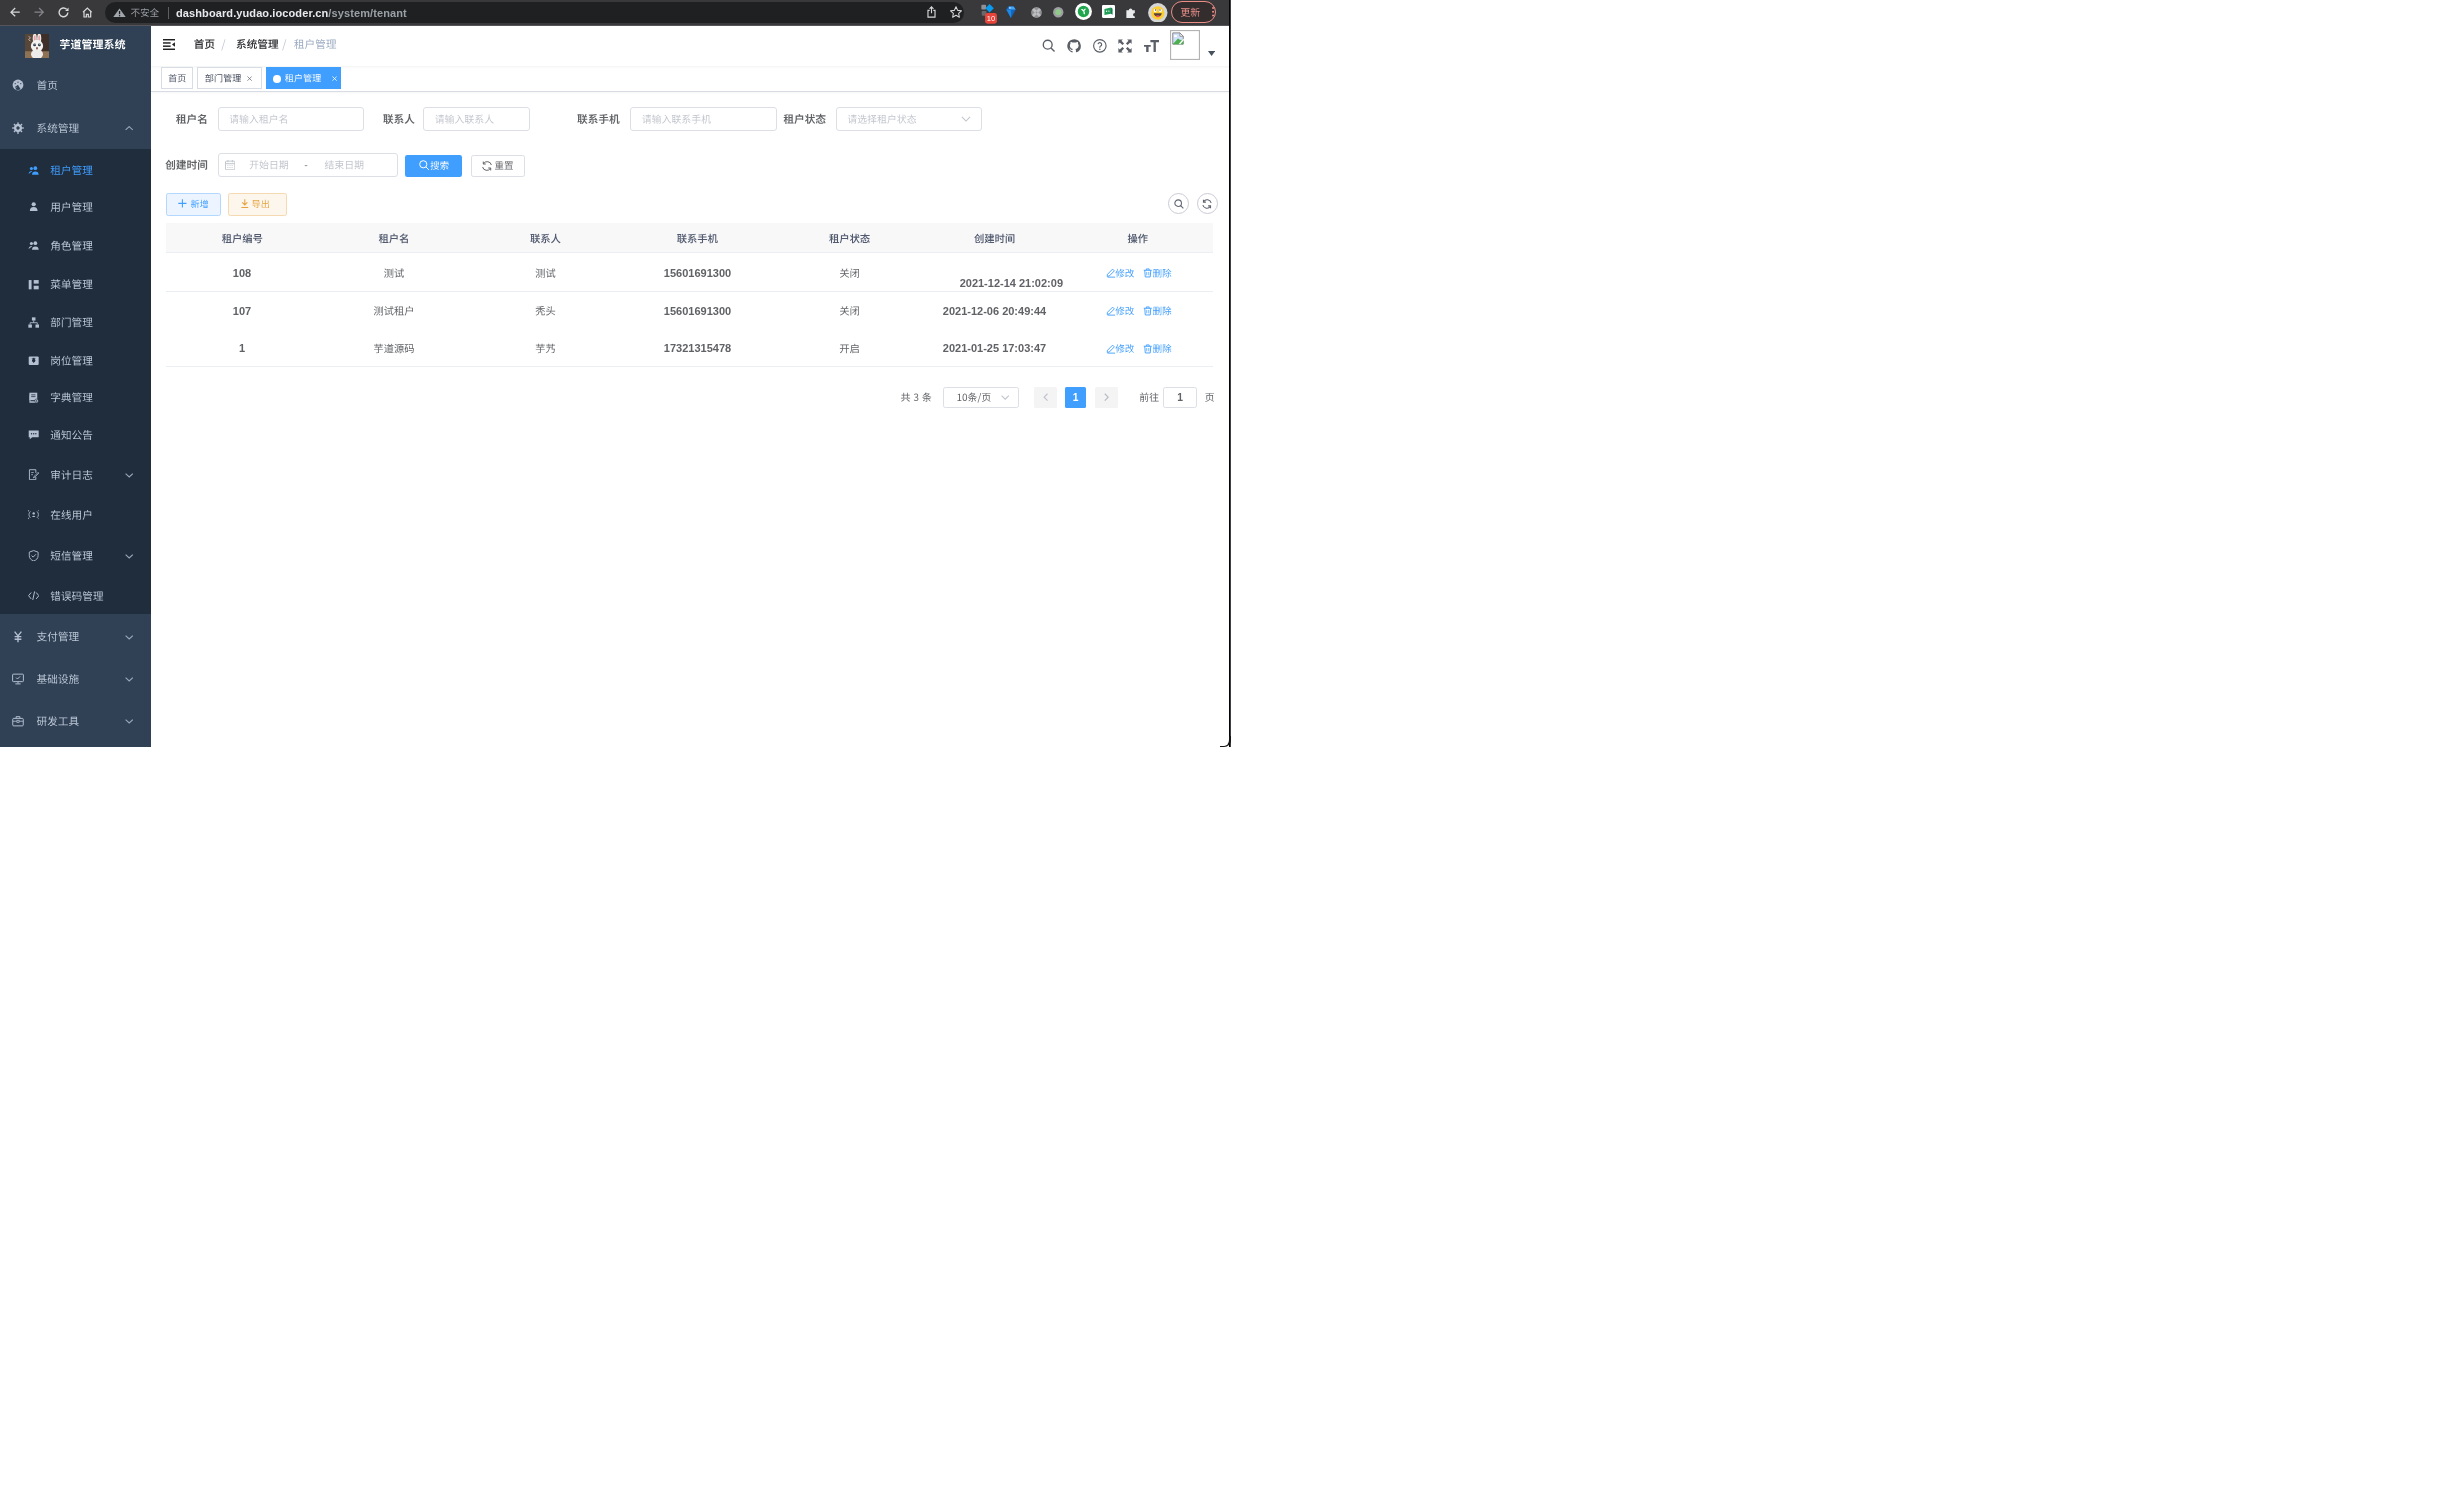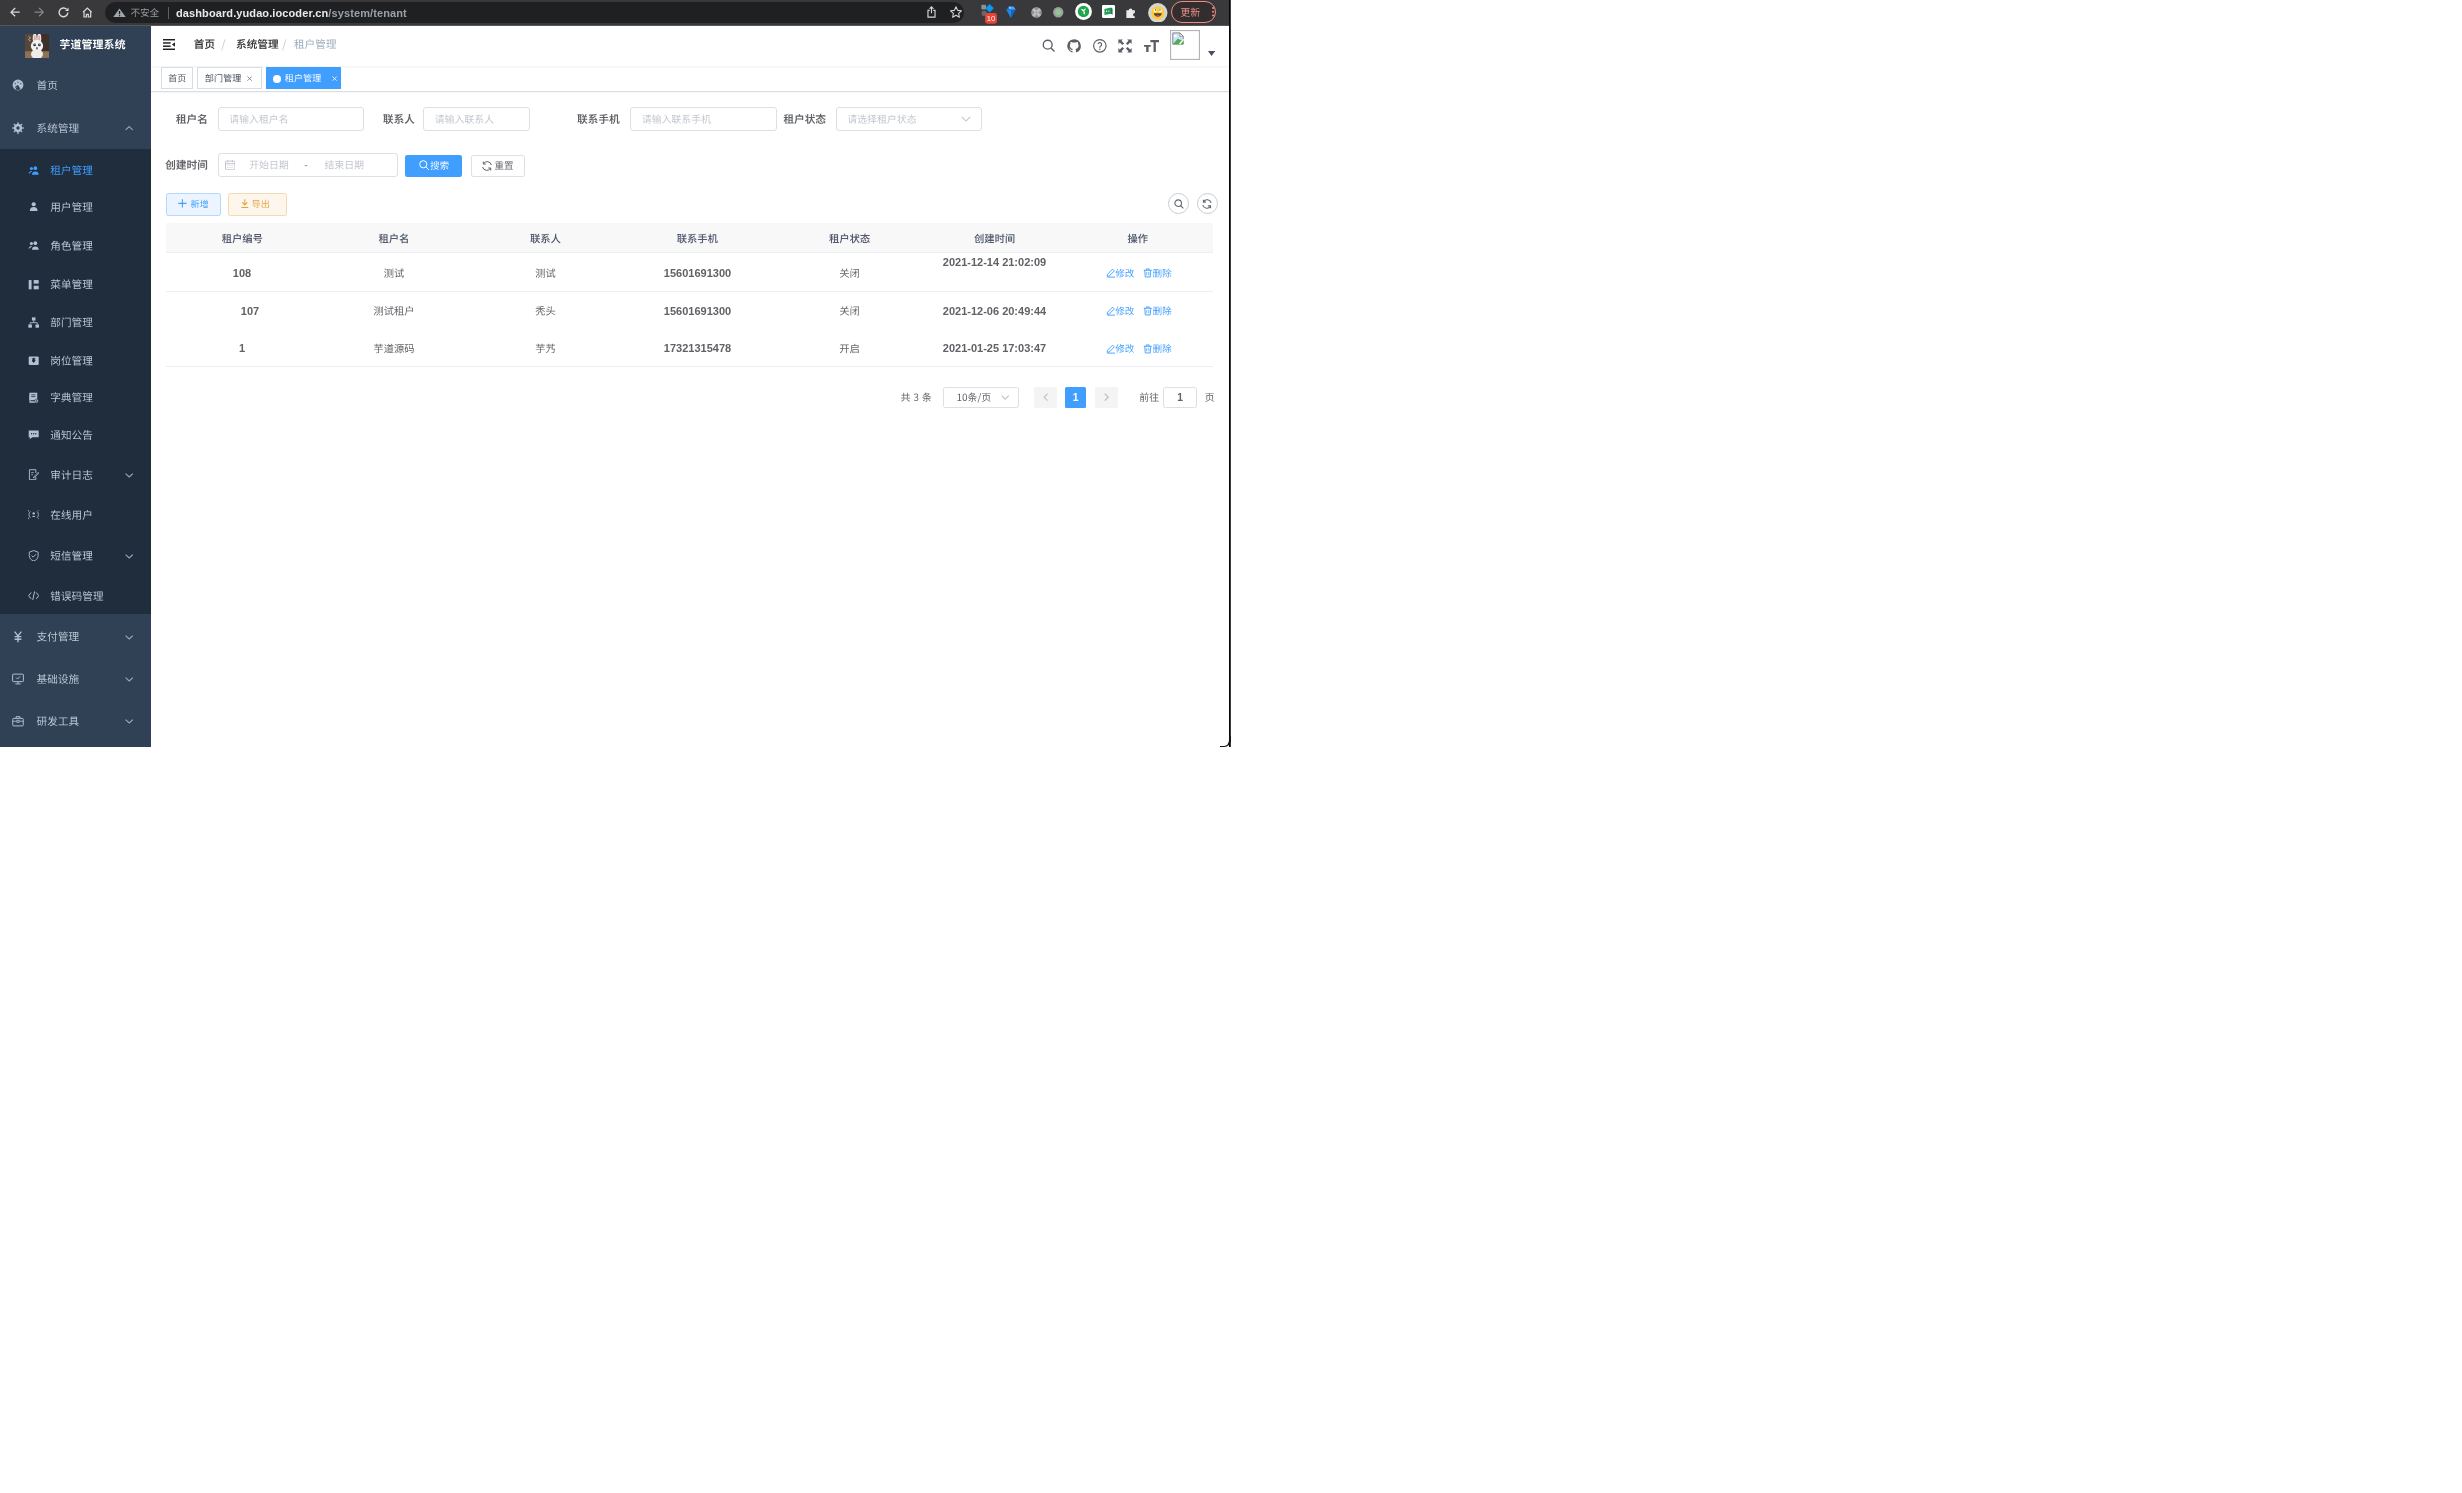--- a/index.html
+++ b/index.html
@@ -364,26 +364,26 @@
     <path d="M1.9 0.9 L1.9 4.1 L5.1 4.1" stroke="#5f6570" stroke-width="1.4"></path>
     <path d="M1.1 7.8 a5.4 5.4 0 0 0 9.8 1.8" stroke="#5f6570" stroke-width="1.4"></path>
     <path d="M11.1 12.1 L11.1 8.9 L7.9 8.9" stroke="#5f6570" stroke-width="1.4"></path>
   </svg>
 
 <div class="abs thead"></div>
 <div class="abs trow" style="top:254px;"></div>
 <div class="abs trow" style="top:292px;"></div>
 <div class="abs trow" style="top:329px;"></div>
 <div class="abs cellnum ltx" style="left:204px; top:267px; width:76px;">108</div>
-<div class="abs cellnum ltx" style="left:212px; top:305px; width:76px;">107</div>
+<div class="abs cellnum ltx" style="left:204px; top:305px; width:76px;">107</div>
 <div class="abs cellnum ltx" style="left:204px; top:342px; width:76px;">1</div>
 <div class="abs cellnum ltx" style="left:644px; top:267px; width:107px;">15601691300</div>
 <div class="abs cellnum ltx" style="left:644px; top:305px; width:107px;">15601691300</div>
 <div class="abs cellnum ltx" style="left:644px; top:342px; width:107px;">17321315478</div>
-<div class="abs cellnum ltx" style="left:926px; top:256px; width:137px;">2021-12-14 21:02:09</div>
+<div class="abs cellnum ltx" style="left:926px; top:277px; width:137px;text-align:right;">2021-12-14 21:02:09</div>
 <div class="abs cellnum ltx" style="left:926px; top:305px; width:137px;">2021-12-06 20:49:44</div>
 <div class="abs cellnum ltx" style="left:926px; top:342px; width:137px;">2021-01-25 17:03:47</div>
 <svg class="abs" style="left:1106px;top:268px;z-index:20" width="9.5" height="9.5" viewBox="0 0 12.5 12.5" fill="none">
     <path d="M8.7 1.5 L11 3.8 L4.3 10.5 L1.5 11 L2 8.2 Z" stroke="#409eff" stroke-width="1.2" stroke-linejoin="round"></path>
     <path d="M2 12 H12" stroke="#409eff" stroke-width="1.2"></path>
   </svg>
 <svg class="abs" style="left:1143px;top:268px;z-index:20" width="9.5" height="9.5" viewBox="0 0 12.5 12.5" fill="none">
     <path d="M1 3 H11.5 M4.4 3 V1.2 H8.1 V3 M2.3 3 L3 11.8 H9.5 L10.2 3" stroke="#409eff" stroke-width="1.2"></path>
     <path d="M4.9 5.2 V9.6 M7.6 5.2 V9.6" stroke="#409eff" stroke-width="1"></path>
   </svg>

